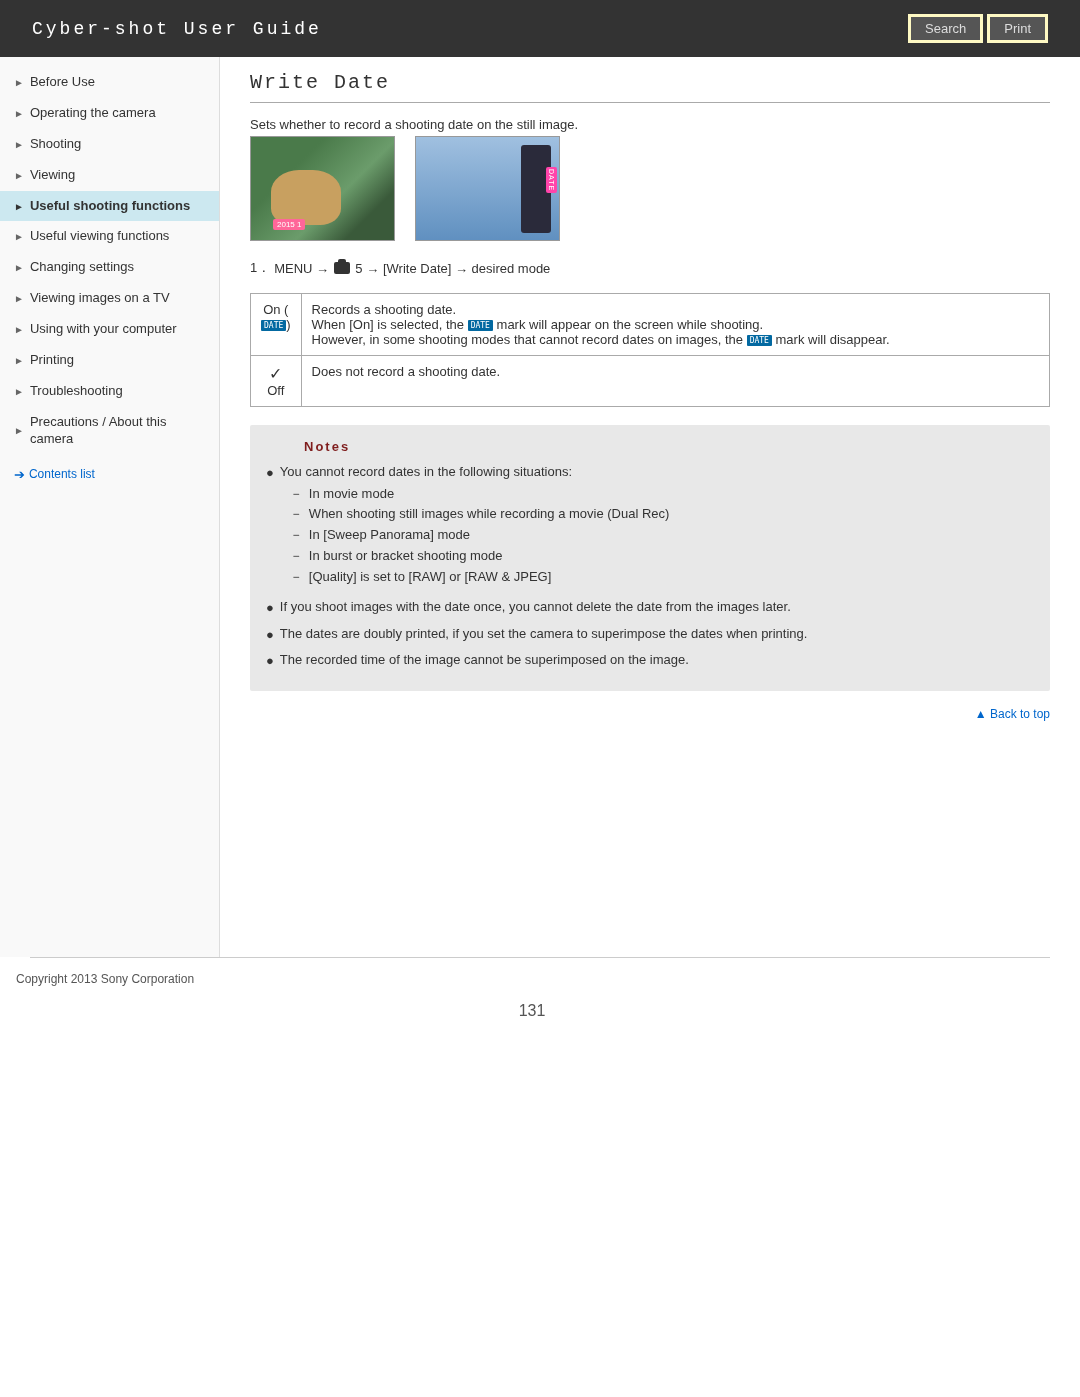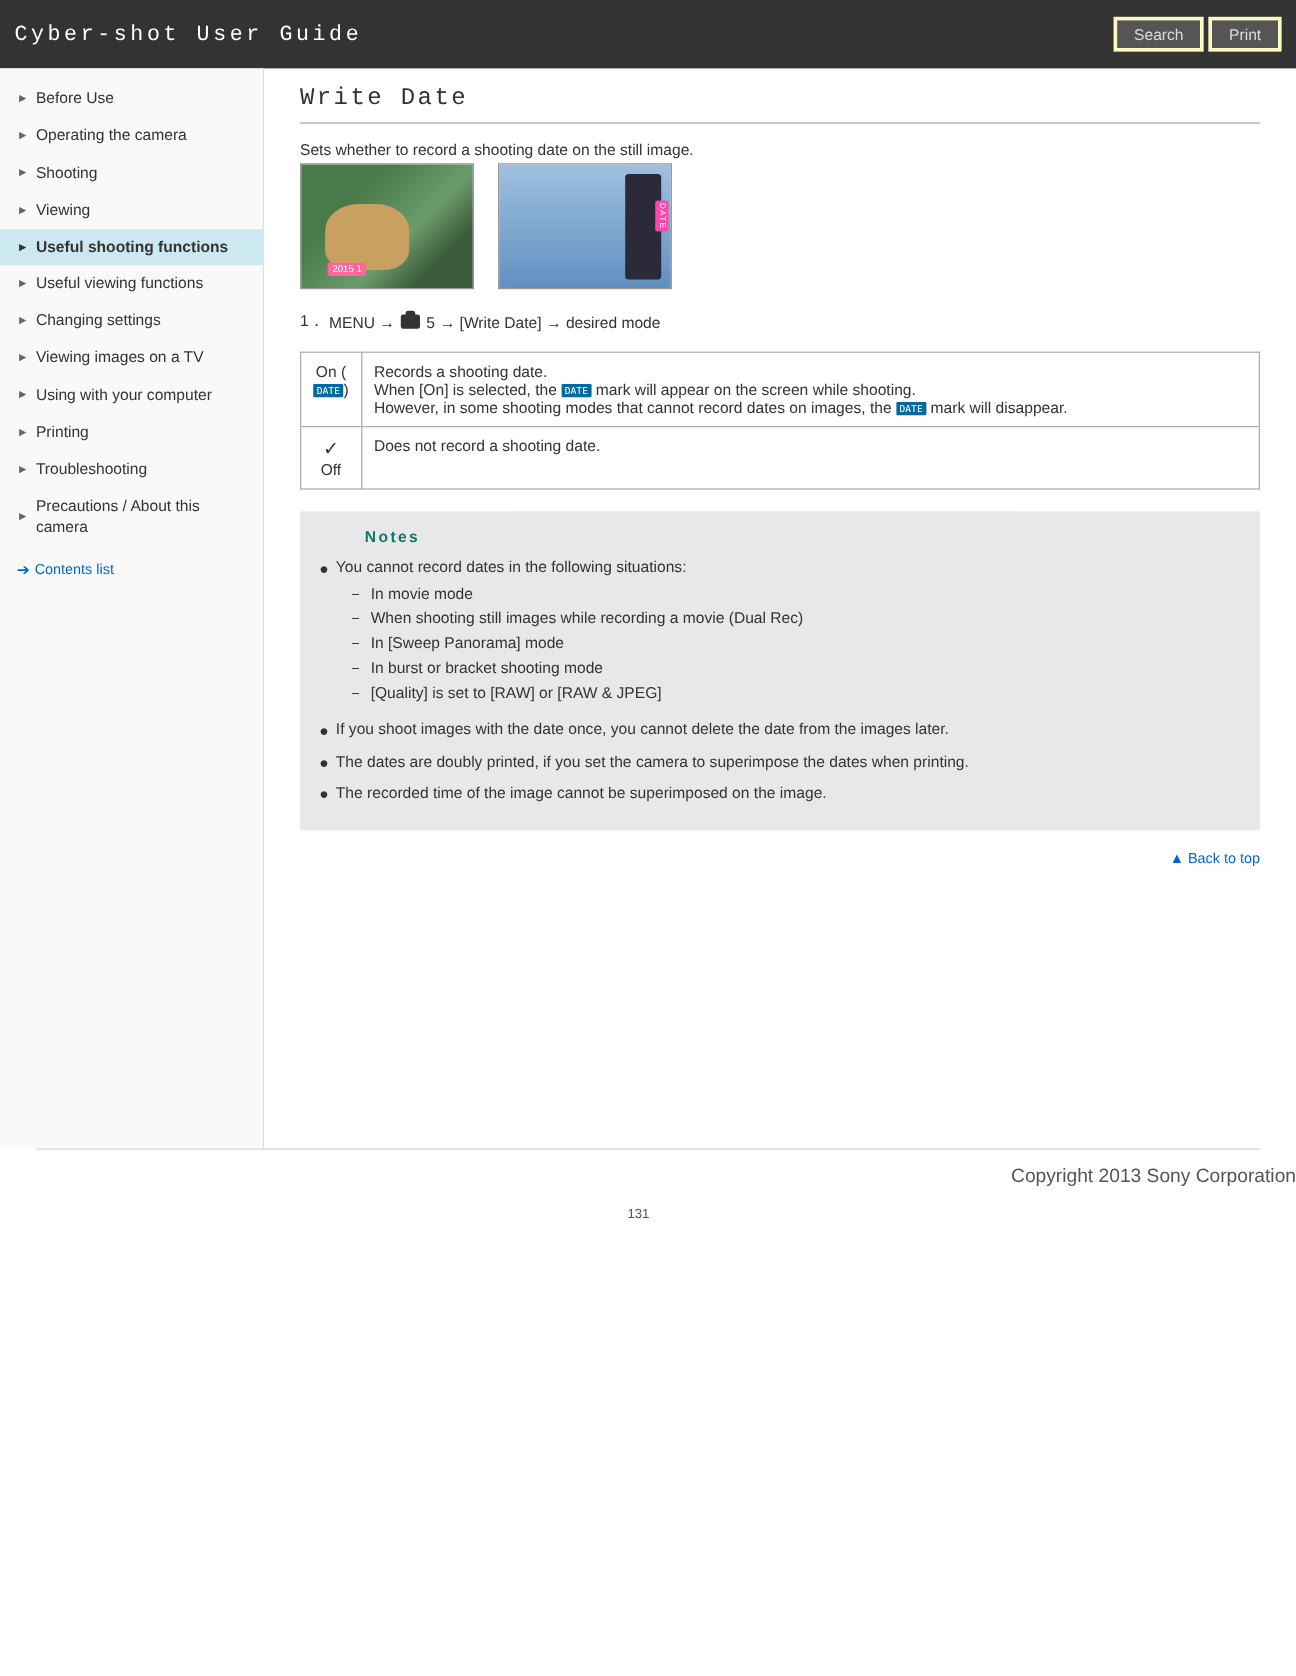--- a/index.html
+++ b/index.html
@@ -1,21 +1,21 @@
 <!DOCTYPE html>
 <html><head>
   <meta charset="utf-8">
   <style>
     * { box-sizing: border-box; margin: 0; padding: 0; }
     body { font-family: Arial, sans-serif; font-size: 13px; color: #333; background: #fff; width: 1080px; }
 
     
     .header {
       background: #333;
-      padding: 14px 12px;
+      padding: 14px 32px;
       display: flex;
       align-items: center;
       justify-content: space-between;
       gap: 40px;
     }
     .header-title {
       color: #fff;
       font-size: 18px;
       letter-spacing: 3px;
       font-family: 'Courier New', monospace;
@@ -250,21 +250,21 @@
     }
 
     
     .notes-box {
       background: #e8e8e8;
       padding: 14px 16px;
       border-radius: 2px;
       margin-bottom: 16px;
     }
     .notes-title {
-      color: #0f766e;
+      color: #7f1d1d;
       font-weight: bold;
       font-size: 13px;
       margin-bottom: 8px;
       letter-spacing: 2px;
       padding-left: 38px;
     }
     .notes-list {
       list-style: none;
       padding: 0;
     }
@@ -306,28 +306,28 @@
     .back-to-top::before {
       content: '▲ ';
     }
 
     
     .footer-divider {
       border-top: 1px solid #ccc;
       margin: 0 30px;
     }
     .footer {
-      text-align: right;
-      font-size: 16px;
+      text-align: left;
+      font-size: 12px;
       color: #555;
       padding: 14px 0 10px 16px;
     }
     .page-number {
       text-align: center;
-      font-size: 11px;
+      font-size: 16px;
       color: #555;
       padding: 6px 16px 14px 0;
     }
   </style>
 </head>
 <body>
 
 <div class="header">
   <span class="header-title">Cyber-shot User Guide</span>
   <div class="header-buttons">

